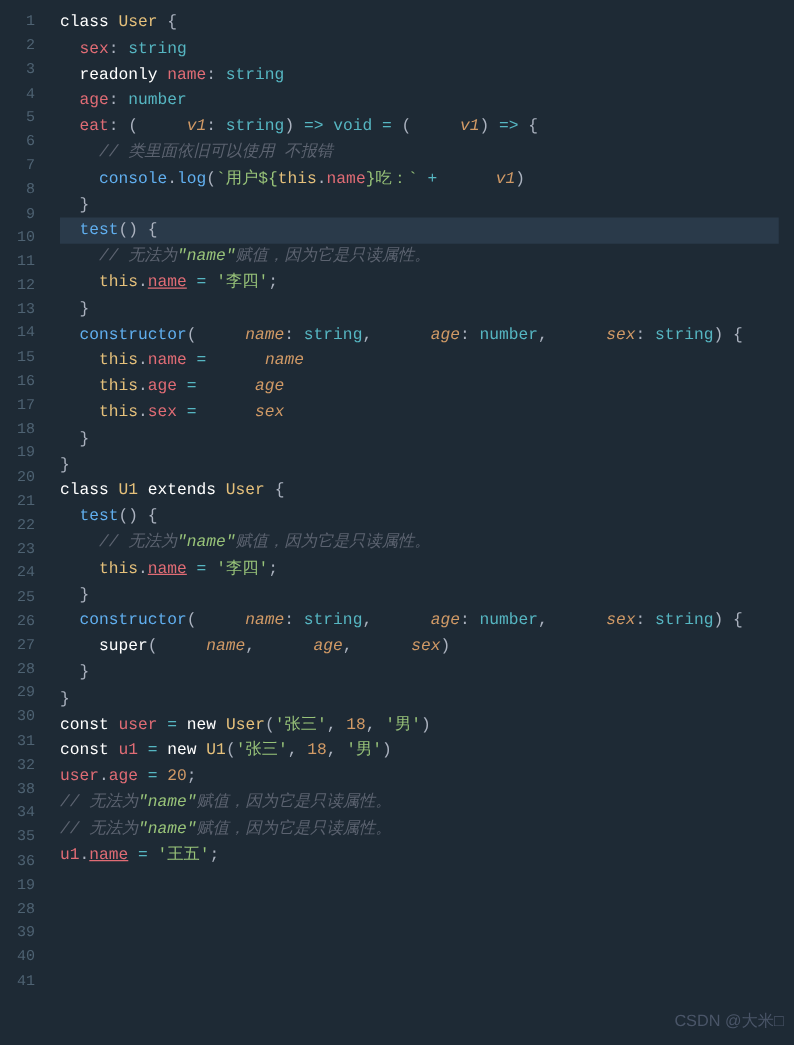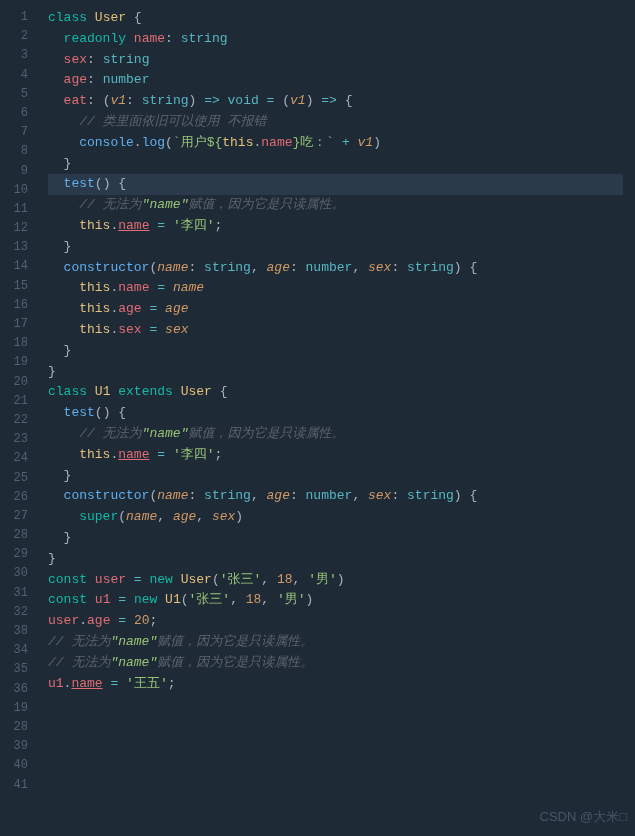--- a/index.html
+++ b/index.html
@@ -40,29 +40,29 @@
     }
     .code-line {
       display: block;
       white-space: pre;
       line-height: 1.6;
     }
     .code-line.highlighted {
       background-color: #2a3a4a;
     }
     
-    .kw { color: #14b8a6; } 
+    .kw { color: #ffffff; } 
     .cls { color: #e5c07b; } 
     .fn { color: #61afef; } 
     .str { color: #98c379; } 
     .num { color: #d19a66; } 
     .cm { color: #5c6370; font-style: italic; } 
     .prop { color: #e06c75; } 
     .var { color: #e06c75; } 
-    .param { color: #d19a66; font-style: italic; } 
+    .param { color: #d19a66; font-style: italic; margin-left: 39px; } 
     .op { color: #56b6c2; } 
     .punc { color: #abb2bf; } 
     .type { color: #56b6c2; } 
     .this-kw { color: #e5c07b; } 
     .cn { color: #61afef; }
     .watermark {
       position: fixed;
       bottom: 8px;
       right: 8px;
       color: #4a5568;
@@ -119,23 +119,23 @@
     <span class="line-number">28</span>
     <span class="line-number">39</span>
     <span class="line-number">40</span>
     <span class="line-number">41</span>
   </div>
   <div class="code-lines">
 
     <span class="code-line"><span class="kw">class</span> <span class="cls">User</span> <span class="punc">{</span></span>
 
 
+    <span class="code-line">  <span class="prop">sex</span><span class="punc">:</span> <span class="type">string</span></span>
+
     <span class="code-line">  <span class="kw">readonly</span> <span class="prop">name</span><span class="punc">:</span> <span class="type">string</span></span>
-
-    <span class="code-line">  <span class="prop">sex</span><span class="punc">:</span> <span class="type">string</span></span>
 
     <span class="code-line">  <span class="prop">age</span><span class="punc">:</span> <span class="type">number</span></span>
 
     <span class="code-line"></span>
 
     <span class="code-line">  <span class="prop">eat</span><span class="punc">:</span> <span class="punc">(</span><span class="param">v1</span><span class="punc">:</span> <span class="type">string</span><span class="punc">)</span> <span class="op">=&gt;</span> <span class="type">void</span> <span class="op">=</span> <span class="punc">(</span><span class="param">v1</span><span class="punc">)</span> <span class="op">=&gt;</span> <span class="punc">{</span></span>
 
     <span class="code-line">    <span class="cm">// 类里面依旧可以使用 不报错</span></span>
 
     <span class="code-line">    <span class="cn">console</span><span class="punc">.</span><span class="fn">log</span><span class="punc">(</span><span class="str">`用户${</span><span class="this-kw">this</span><span class="punc">.</span><span class="prop">name</span><span class="str">}吃：`</span> <span class="op">+</span> <span class="param">v1</span><span class="punc">)</span></span>

